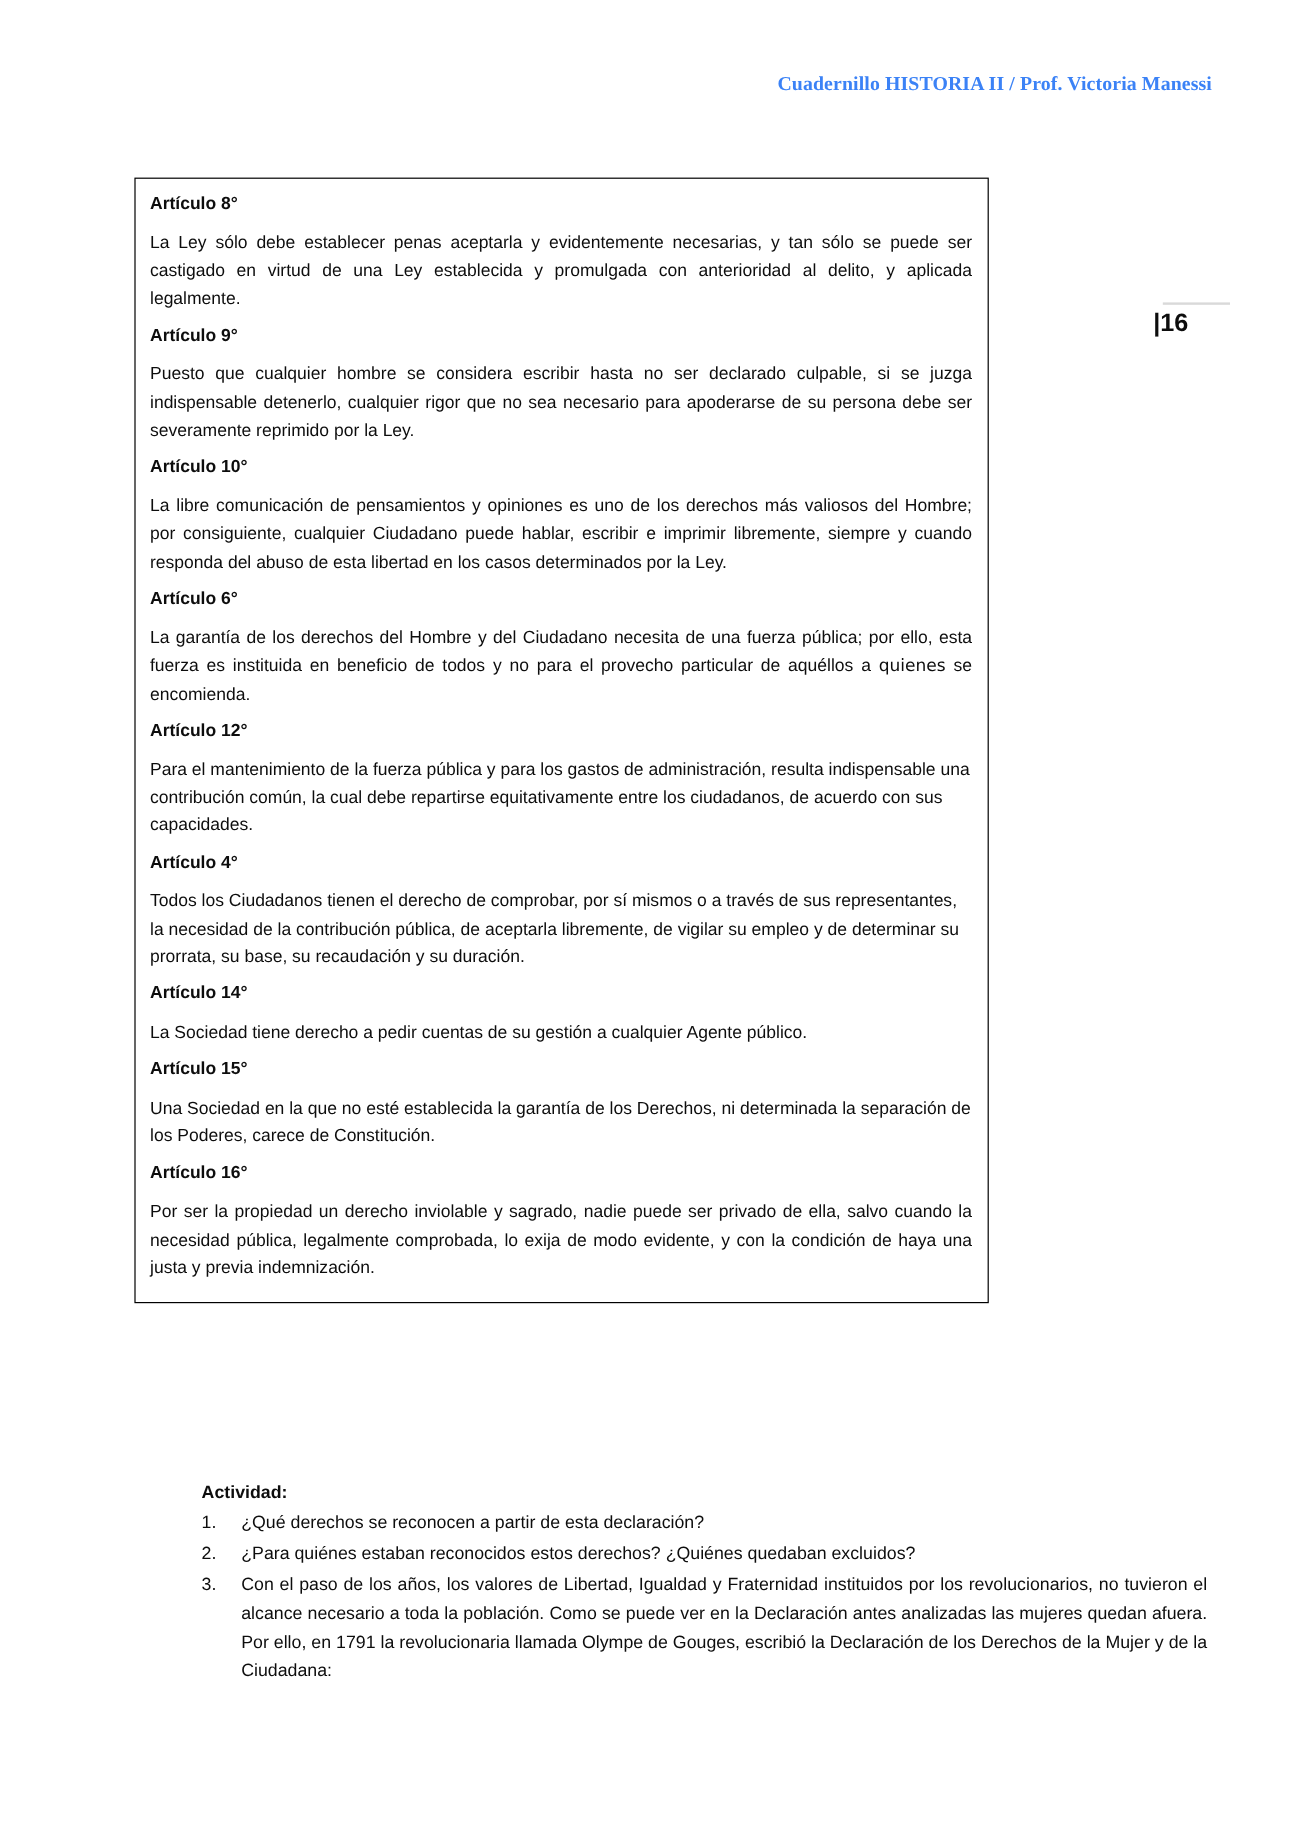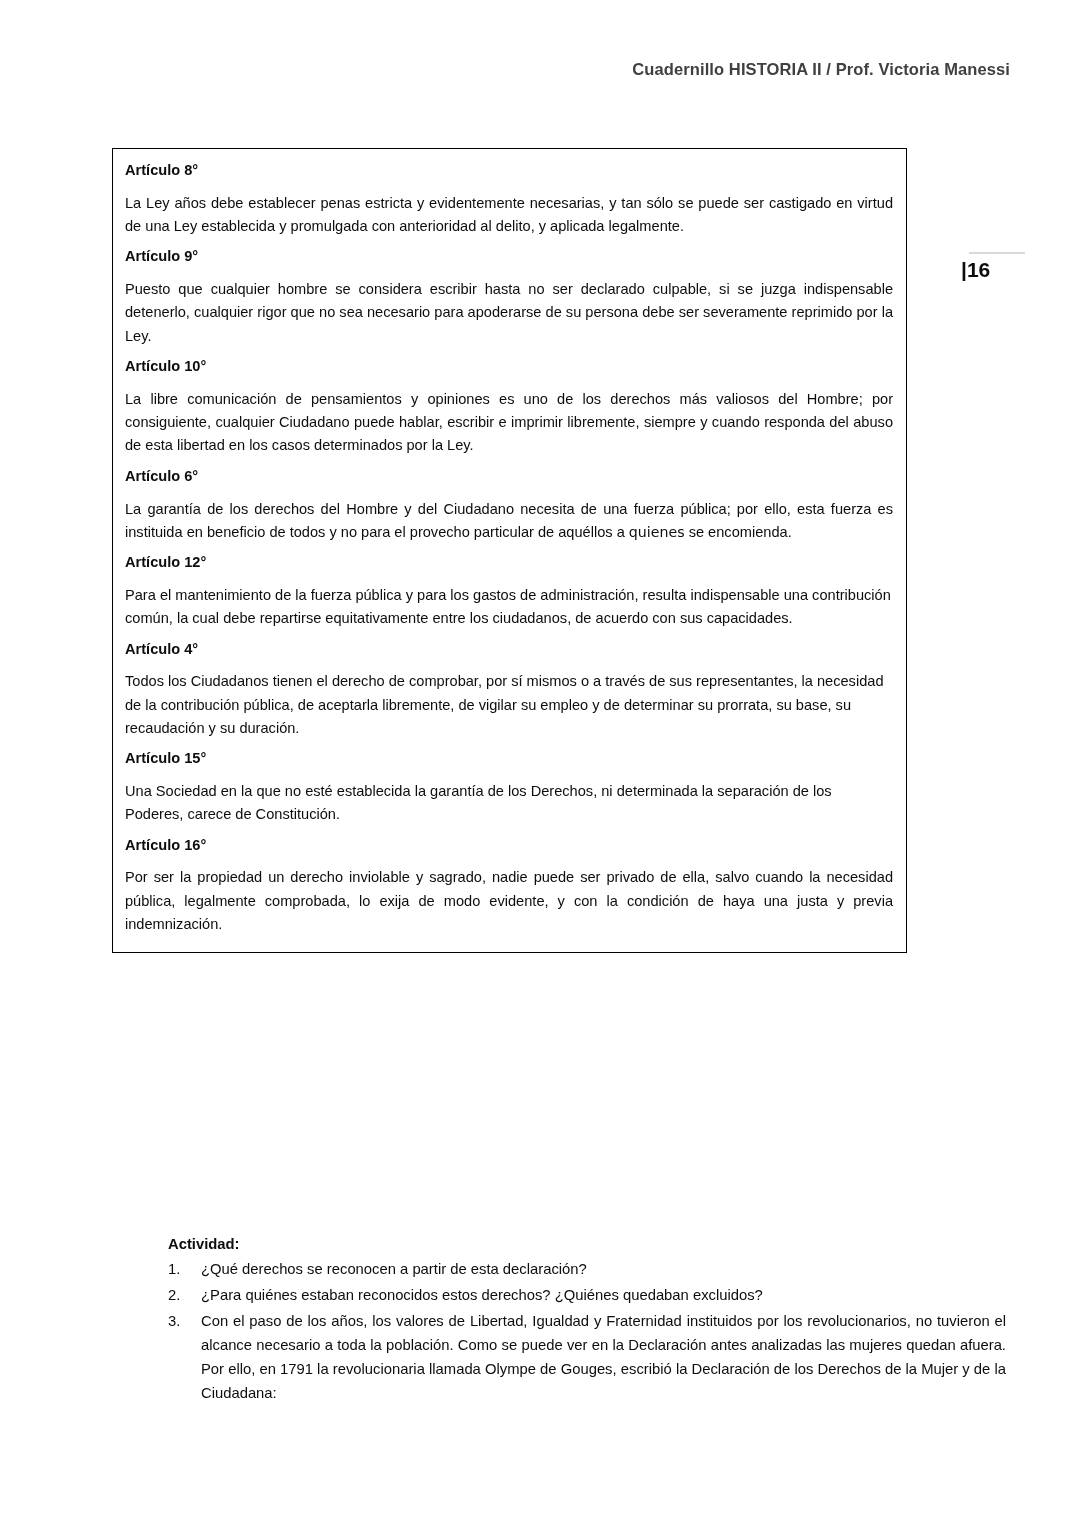--- a/index.html
+++ b/index.html
@@ -20,21 +20,22 @@
   
   .page-header {
     position: absolute;
     top: 60px;
     left: 0;
     width: 1010px;
     text-align: right;
     font-size: 16.5px;
     font-weight: bold;
     letter-spacing: 0.1px;
-    color: #404040;
+    color: #3b82f6;
+    font-family: Liberation Serif, serif;
   }
 
   
   .page-number-wrap {
     position: absolute;
     top: 252px;
     left: 961px;
     width: 70px;
   }
   .page-number-rule {
@@ -50,21 +51,21 @@
     letter-spacing: 0px;
     color: #0d0d0d;
     white-space: pre;
   }
 
   
   .articles-box {
     position: absolute;
     left: 112px;
     top: 148px;
-    width: 795px;
+    width: 712px;
     box-sizing: border-box;
     border: 1.6px solid #000000;
     padding: 12px 13px 16px 12px;
     background: #ffffff;
   }
 
   .article { margin: 0; }
 
   .article-heading {
     font-size: 14.6px;
@@ -132,21 +133,21 @@
 
 <div class="page-number-wrap">
   <div class="page-number-rule"></div>
   <div class="page-number">|16</div>
 </div>
 
 <div class="articles-box">
 
   <div class="article">
     <div class="article-heading">Artículo 8°</div>
-    <p class="article-body align-justify">La Ley años debe establecer penas estricta y evidentemente necesarias, y tan sólo se puede ser castigado en virtud de una Ley establecida y promulgada con anterioridad al delito, y aplicada legalmente.</p>
+    <p class="article-body align-justify">La Ley sólo debe establecer penas aceptarla y evidentemente necesarias, y tan sólo se puede ser castigado en virtud de una Ley establecida y promulgada con anterioridad al delito, y aplicada legalmente.</p>
   </div>
 
   <div class="article">
     <div class="article-heading">Artículo 9°</div>
     <p class="article-body align-justify">Puesto que cualquier hombre se considera escribir hasta no ser declarado culpable, si se juzga indispensable detenerlo, cualquier rigor que no sea necesario para apoderarse de su persona debe ser severamente reprimido por la Ley.</p>
   </div>
 
   <div class="article">
     <div class="article-heading">Artículo 10°</div>
     <p class="article-body align-justify">La libre comunicación de pensamientos y opiniones es uno de los derechos más valiosos del Hombre; por consiguiente, cualquier Ciudadano puede hablar, escribir e imprimir libremente, siempre y cuando responda del abuso de esta libertad en los casos determinados por la Ley.</p>
@@ -160,20 +161,24 @@
   <div class="article">
     <div class="article-heading">Artículo 12°</div>
     <p class="article-body align-left">Para el mantenimiento de la fuerza pública y para los gastos de administración, resulta indispensable una contribución común, la cual debe repartirse equitativamente entre los ciudadanos, de acuerdo con sus capacidades.</p>
   </div>
 
   <div class="article">
     <div class="article-heading">Artículo 4°</div>
     <p class="article-body align-left">Todos los Ciudadanos tienen el derecho de comprobar, por sí mismos o a través de sus representantes, la necesidad de la contribución pública, de aceptarla libremente, de vigilar su empleo y de determinar su prorrata, su base, su recaudación y su duración.</p>
   </div>
 
+  <div class="article">
+    <div class="article-heading">Artículo 14°</div>
+    <p class="article-body align-left">La Sociedad tiene derecho a pedir cuentas de su gestión a cualquier Agente público.</p>
+  </div>
 
   <div class="article">
     <div class="article-heading">Artículo 15°</div>
     <p class="article-body align-left">Una Sociedad en la que no esté establecida la garantía de los Derechos, ni determinada la separación de los Poderes, carece de Constitución.</p>
   </div>
 
   <div class="article">
     <div class="article-heading">Artículo 16°</div>
     <p class="article-body align-justify">Por ser la propiedad un derecho inviolable y sagrado, nadie puede ser privado de ella, salvo cuando la necesidad pública, legalmente comprobada, lo exija de modo evidente, y con la condición de haya una justa y previa indemnización.</p>
   </div>

